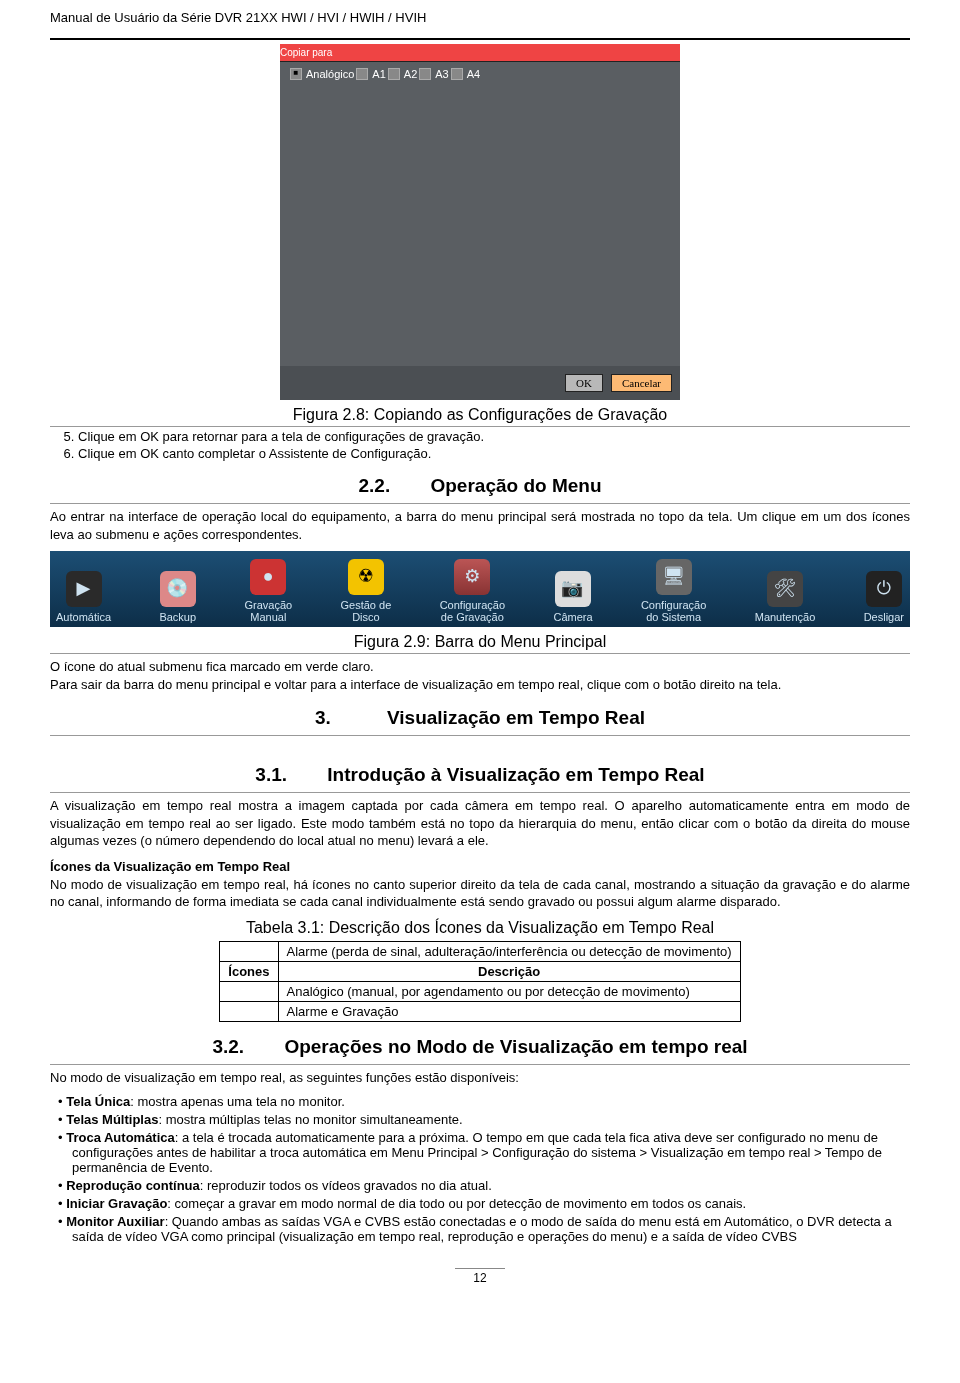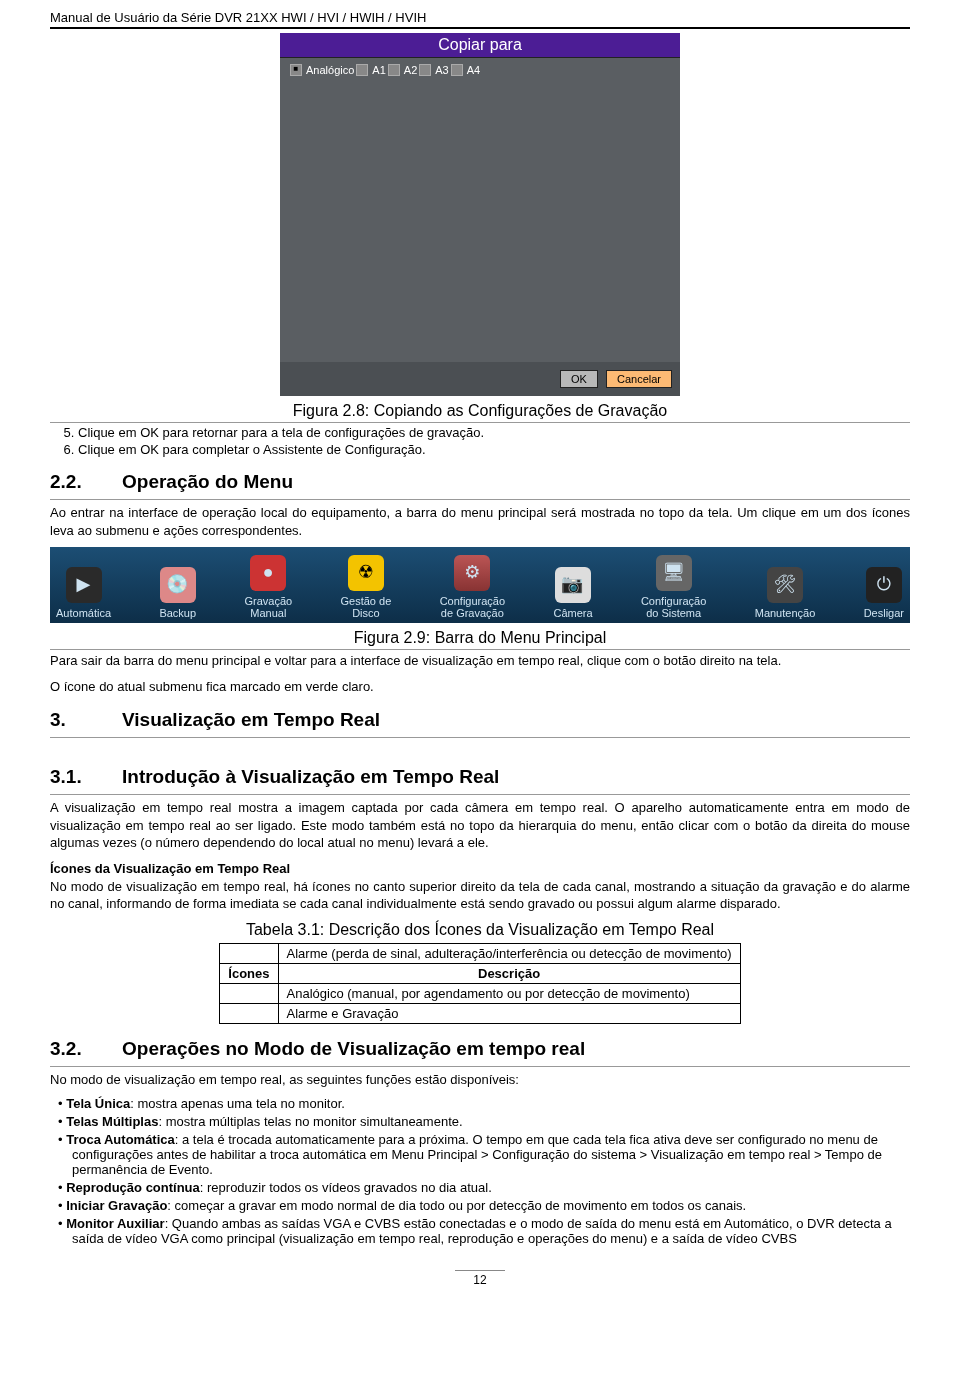--- a/index.html
+++ b/index.html
@@ -10,35 +10,34 @@
     color: #000;
     background: #fff;
     width: 960px;
   }
   .page {
     padding: 10px 50px 20px 50px;
   }
   .doc-header {
     font-size: 13px;
     border-bottom: 2px solid #000;
-    padding-bottom: 2px;
+    padding-bottom: 13px;
     margin-bottom: 4px;
   }
   .fig-dialog {
     width: 400px;
     margin: 0 auto;
     background: #5a5e62;
     color: #fff;
     font-size: 11px;
   }
   .fig-title {
-    background: #4c1d95;
-    text-align: center;
+    background: #ef4444;
     padding: 3px 0;
-    font-size: 16px;
+    font-size: 10px;
     border-bottom: 1px solid #222;
   }
   .fig-row {
     display: flex;
     align-items: center;
     padding: 6px 10px;
     gap: 2px;
   }
   .fig-body {
     background: #5a5e62;
@@ -63,20 +62,21 @@
     color: #000;
     display: block;
     text-align: center;
   }
   .fig-footer {
     display: flex;
     justify-content: flex-end;
     gap: 8px;
     padding: 8px;
     background: #4b4f53;
+    font-family: Liberation Serif, serif;
   }
   .btn {
     padding: 2px 10px;
     font-size: 11px;
     border: 1px solid #222;
     cursor: pointer;
   }
   .btn-ok { background: #b8b8b8; color: #000; }
   .btn-cancel { background: #fdba74; color: #000; }
   .caption {
@@ -86,20 +86,21 @@
   }
   ol.tight { margin: 0 0 0 28px; padding: 0; }
   ol.tight li { margin: 2px 0; }
   hr.thin { border: none; border-top: 1px solid #999; margin: 2px 0; }
   h2.sec {
     font-size: 19px;
     font-weight: bold;
     margin: 14px 0 6px 0;
     display: flex;
     gap: 36px;
+    justify-content: center;
   }
   h2.sec .num { min-width: 36px; }
   p.body { margin: 4px 0 8px 0; line-height: 1.35; text-align: justify; }
   .menu-bar {
     width: 100%;
     margin: 6px auto 0 auto;
     background: linear-gradient(#1c4e74, #0d2e48);
     display: flex;
     justify-content: space-between;
     align-items: flex-end;
@@ -191,21 +192,21 @@
       <span class="btn btn-ok">OK</span>
       <span class="btn btn-cancel">Cancelar</span>
     </div>
   </div>
 
   <div class="caption">Figura 2.8: Copiando as Configurações de Gravação</div>
   <hr class="thin">
 
   <ol class="tight" start="5">
     <li>Clique em OK para retornar para a tela de configurações de gravação.</li>
-    <li>Clique em OK para completar o Assistente de Configuração.</li>
+    <li>Clique em OK canto completar o Assistente de Configuração.</li>
   </ol>
 
   <h2 class="sec">
     <span class="num">2.2.</span>
     <span>Operação do Menu</span>
   </h2>
   <hr class="thin">
   <p class="body">Ao entrar na interface de operação local do equipamento, a barra do menu principal será mostrada no topo da tela. Um clique em um dos ícones leva ao submenu e ações correspondentes.</p>
 
   <div class="menu-bar">
@@ -246,22 +247,22 @@
         <span>Manutenção</span>
       </div>
     <div class="menu-item">
         <div class="menu-icon mi-off">⏻</div>
         <span>Desligar</span>
       </div>
   </div>
 
   <div class="caption">Figura 2.9: Barra do Menu Principal</div>
   <hr class="thin">
+  <p class="body" style="margin-bottom:0">O ícone do atual submenu fica marcado em verde claro.</p>
   <p class="body" style="margin-top:0">Para sair da barra do menu principal e voltar para a interface de visualização em tempo real, clique com o botão direito na tela.</p>
-  <p class="body" style="margin-bottom:0">O ícone do atual submenu fica marcado em verde claro.</p>
 
   <h2 class="sec">
     <span class="num">3.</span>
     <span>Visualização em Tempo Real</span>
   </h2>
   <hr class="thin">
 
   <h2 class="sec" style="margin-top:28px">
     <span class="num">3.1.</span>
     <span>Introdução à Visualização em Tempo Real</span>

